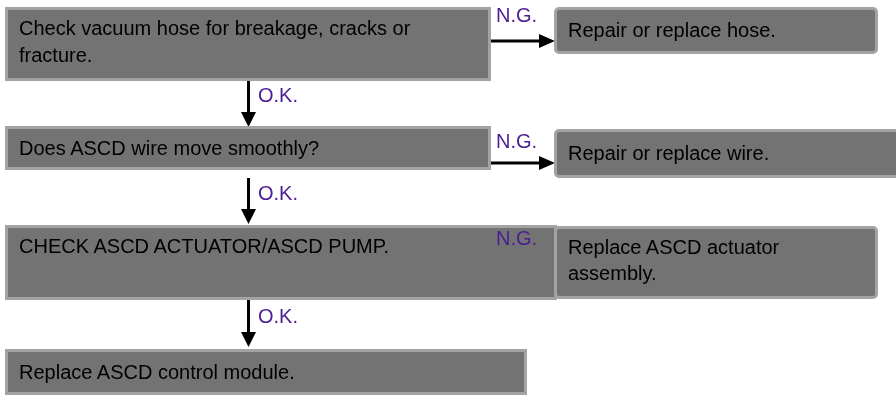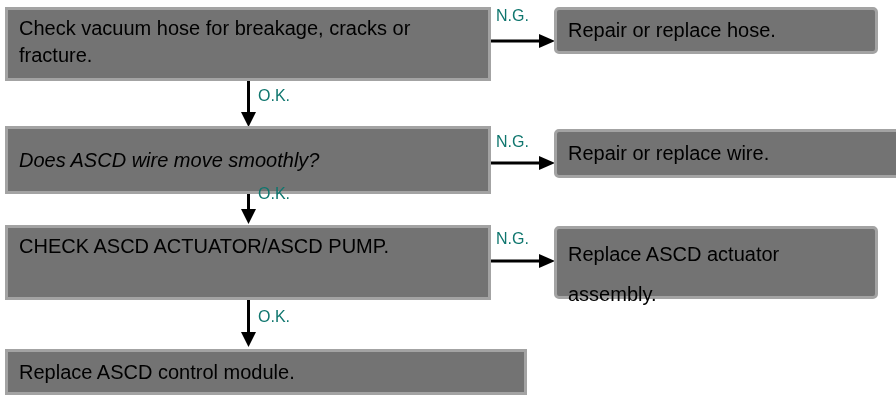--- a/index.html
+++ b/index.html
@@ -35,35 +35,35 @@
   }
   .box.rbox {
     border-radius: 5px;
   }
   .vcenter {
     display: flex;
     align-items: center;
   }
   
   .box-a  { left: 5px;   top: 7px;   width: 486px; height: 74px; padding: 5px 11px; }
-  .box-b  { left: 5px;   top: 126px; width: 486px; height: 68px; padding: 0 11px; font-style: italic; }
-  .box-c  { left: 5px;   top: 225px; width: 486px; height: 75px; padding: 5px 11px; }
+  .box-b  { left: 5px;   top: 126px; width: 486px; height: 44px; padding: 0 11px; }
+  .box-c  { left: 5px;   top: 225px; width: 552px; height: 75px; padding: 5px 11px; }
   .box-d  { left: 5px;   top: 349px; width: 522px; height: 46px; padding: 0 11px; }
   
   .box-ar { left: 554px; top: 7px;   width: 324px; height: 47px; padding: 0 11px; }
   .box-br { left: 554px; top: 129px; width: 359px; height: 49px; padding: 0 11px; }
-  .box-cr { left: 554px; top: 226px; width: 324px; height: 73px; padding: 5px 11px; line-height: 40px; }
+  .box-cr { left: 554px; top: 226px; width: 324px; height: 73px; padding: 5px 11px; line-height: 26px; }
   .wrap-a  { display: inline-block; max-width: 442px; }
   .wrap-cr { display: inline-block; max-width: 242px; }
   .lbl {
     position: absolute;
-    font-size: 16px;
+    font-size: 20px;
     line-height: 21px;
     white-space: nowrap;
-    color: #0f766e;
+    color: #4c1d95;
   }
   .ok-1 { left: 258px; top: 85px; }
   .ok-2 { left: 258px; top: 183px; }
   .ok-3 { left: 258px; top: 306px; }
   .ng-1 { left: 496px; top: 5px; }
   .ng-2 { left: 496px; top: 131px; }
   .ng-3 { left: 496px; top: 228px; }
 </style>
 </head>
 <body>

